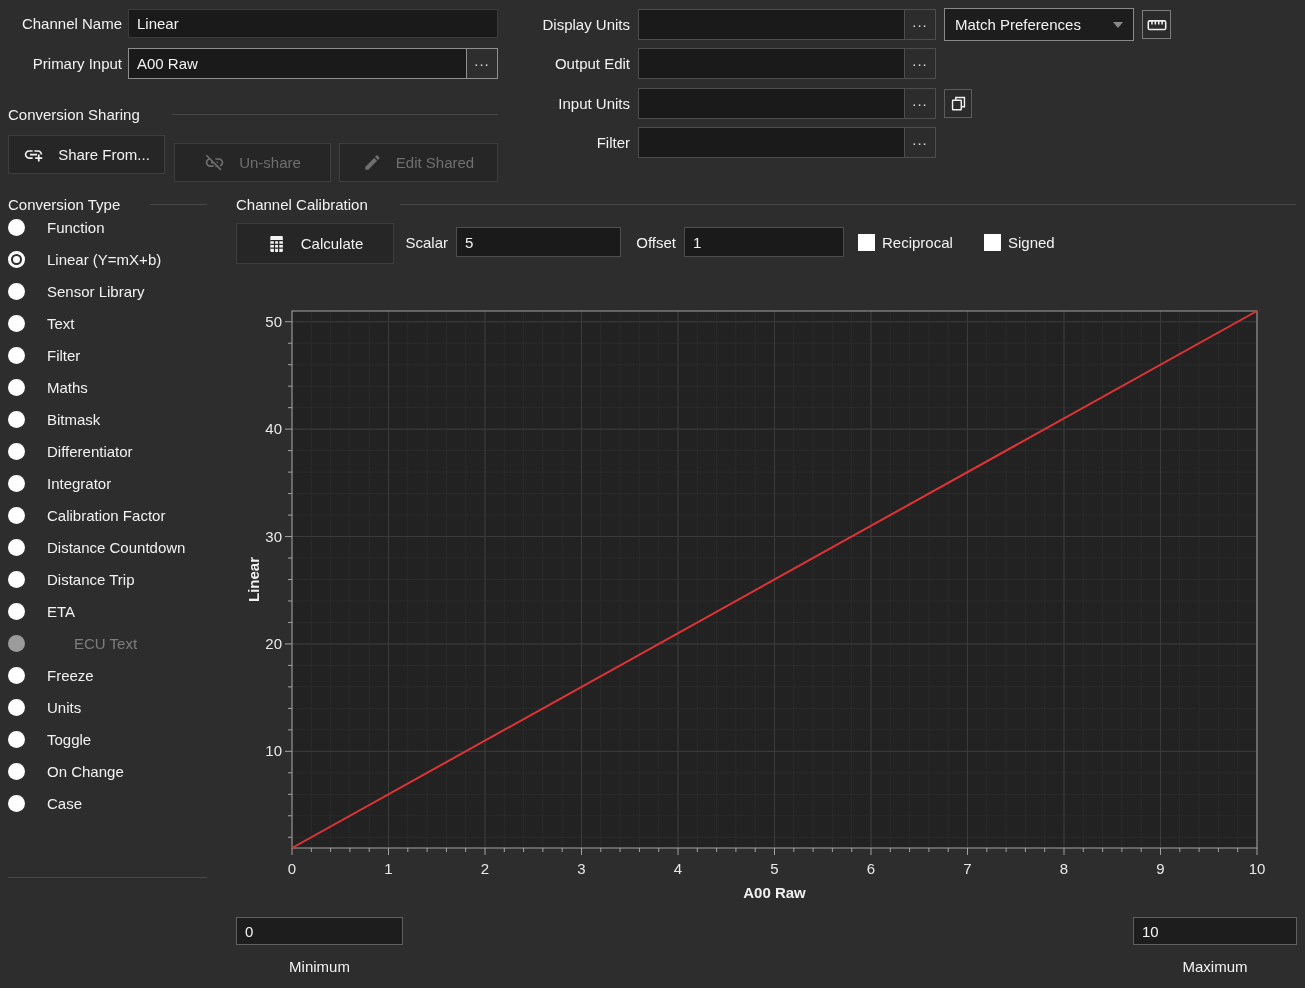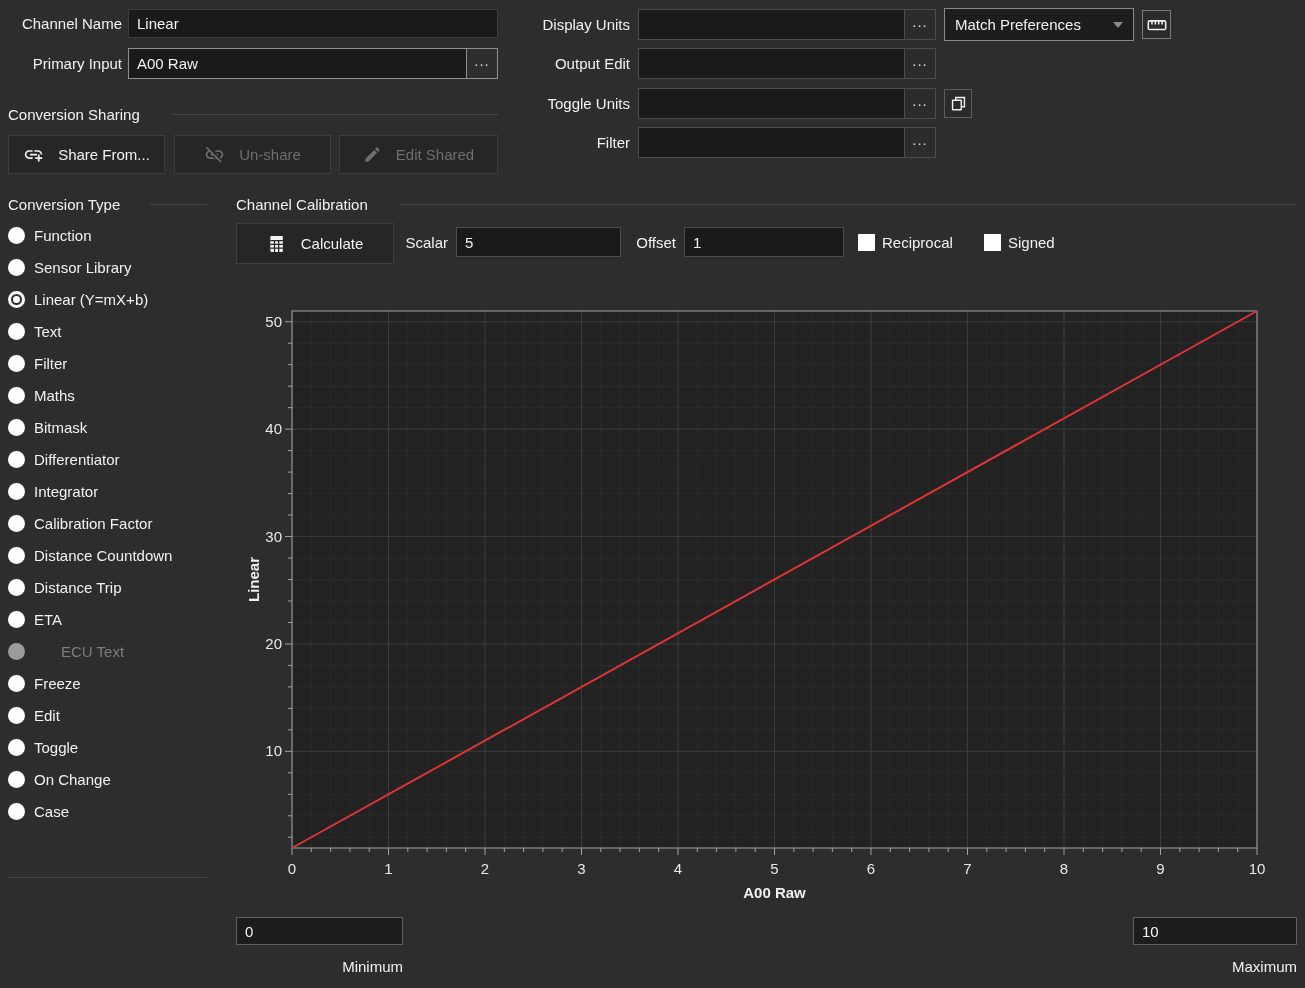--- a/index.html
+++ b/index.html
@@ -17,39 +17,39 @@
   .group { position:absolute; display:flex; box-sizing:border-box; border:1px solid #4d4d4d; background:#1a1a1a; }
   .group .val { flex:1; display:flex; align-items:center; padding:0 8px; cursor:text; }
   .group .dots { width:30px; flex:none; display:flex; align-items:center; justify-content:center;
                  background:#2c2c2c; border-left:1px solid #4d4d4d; color:#d9d9d9; cursor:pointer;
                  padding-bottom:6px; letter-spacing:1px; }
   .group.bright { border-color:#8f8f8f; }
   .group.bright .dots { border-left-color:#8f8f8f; background:#2e2e2e; }
   .sect-line { position:absolute; height:1px; background:#474747; }
   .btn { position:absolute; display:flex; align-items:center; justify-content:center; gap:14px;
          background:#262626; border:1px solid #3e3e3e; box-sizing:border-box; color:#f2f2f2; cursor:pointer; }
-  .btn.disabled { color:#6f6f6f; cursor:default; }
+  .btn.disabled { color:#6f6f6f; cursor:default;margin-top:8px; }
   .btn svg { flex:none; }
   .dropdown { position:absolute; background:#1d1d1d; border:1px solid #8a8a8a; box-sizing:border-box;
               display:flex; align-items:center; padding:0 10px; cursor:pointer; }
   .dropdown .arrow { margin-left:auto; width:0; height:0; border-left:5px solid transparent;
                      border-right:5px solid transparent; border-top:6px solid #8a8a8a; }
   .icon-btn { position:absolute; display:flex; align-items:center; justify-content:center;
               background:#2b2b2b; border:1px solid #7d7d7d; box-sizing:border-box; color:#f0f0f0; cursor:pointer; }
   .icon-btn.dim { border-color:#5d5d5d; }
   .list { position:absolute; display:flex; flex-direction:column; }
-  .radio-item { height:32px; display:flex; align-items:center; gap:9px; cursor:pointer; }
+  .radio-item { height:32px; display:flex; gap:22px; cursor:pointer; }
   .radio { width:17px; height:17px; border-radius:50%; background:#ffffff; box-sizing:border-box; flex:none; }
   .radio-item.selected .radio { background:transparent; border:3px solid #ffffff; position:relative; }
   .radio-item.selected .radio::after { content:""; position:absolute; left:50%; top:50%;
     width:7px; height:7px; margin:-3.5px 0 0 -3.5px; border-radius:50%; background:#ffffff; }
   .radio-item.disabled .radio { background:#9b9b9b; }
   .radio-item.disabled .rlabel { color:#7d7d7d;margin-left:27px; }
   .checkbox { position:absolute; width:17px; height:17px; background:#ffffff; cursor:pointer; }
-  .center-lbl { position:absolute; text-align:right; }
+  .center-lbl { position:absolute; text-align:center; }
   text.tick { fill:#e8e8e8; font-size:15px; font-family:"Liberation Sans", sans-serif; }
   text.axis-title { fill:#f0f0f0; font-size:15px; font-weight:bold; font-family:"Liberation Sans", sans-serif; }
 </style>
 </head>
 <body>
 
 <div class="stage">
 
   <div class="lbl r" style="left:0;top:9px;width:122px;height:29px">Channel Name</div>
   <div class="tb" style="left:128px;top:9px;width:370px;height:29px">
@@ -101,21 +101,21 @@
       <path d="M6.5 7.5v4 M10.2 7.5v4 M13.9 7.5v4 M17.6 7.5v4"></path>
     </svg>
   </div>
 
   <div class="lbl r" style="left:480px;top:48px;width:150px;height:31px">Output Edit</div>
   <div class="group" style="left:638px;top:48px;width:298px;height:31px">
     <span class="val"></span>
     <span class="dots">...</span>
   </div>
 
-  <div class="lbl r" style="left:480px;top:88px;width:150px;height:31px">Toggle Units</div>
+  <div class="lbl r" style="left:480px;top:88px;width:150px;height:31px">Input Units</div>
   <div class="group" style="left:638px;top:88px;width:298px;height:31px">
     <span class="val"></span>
     <span class="dots">...</span>
   </div>
   <div class="icon-btn dim" style="left:944px;top:89px;width:28px;height:29px">
     <svg width="19" height="19" viewBox="0 0 24 24" fill="none" stroke="currentColor" stroke-width="1.8">
       <rect x="4.5" y="8" width="11" height="12" rx="0.5"></rect>
       <path d="M8.5 8V4.5h11V16h-4"></path>
     </svg>
   </div>
@@ -127,28 +127,28 @@
   </div>
 
   <div class="lbl" style="left:8px;top:193px;height:22px">Conversion Type</div>
   <div class="sect-line" style="left:150px;top:204px;width:57px"></div>
 
   <div class="list" style="left:8px;top:219px;width:212px">
       <div class="radio-item">
         <span class="radio"></span>
         <span class="rlabel">Function</span>
       </div>
+      <div class="radio-item selected">
+        <span class="radio"></span>
+        <span class="rlabel">Linear (Y=mX+b)</span>
+      </div>
       <div class="radio-item">
         <span class="radio"></span>
         <span class="rlabel">Sensor Library</span>
       </div>
-      <div class="radio-item selected">
-        <span class="radio"></span>
-        <span class="rlabel">Linear (Y=mX+b)</span>
-      </div>
       <div class="radio-item">
         <span class="radio"></span>
         <span class="rlabel">Text</span>
       </div>
       <div class="radio-item">
         <span class="radio"></span>
         <span class="rlabel">Filter</span>
       </div>
       <div class="radio-item">
         <span class="radio"></span>
@@ -185,21 +185,21 @@
       <div class="radio-item disabled">
         <span class="radio"></span>
         <span class="rlabel">ECU Text</span>
       </div>
       <div class="radio-item">
         <span class="radio"></span>
         <span class="rlabel">Freeze</span>
       </div>
       <div class="radio-item">
         <span class="radio"></span>
-        <span class="rlabel">Edit</span>
+        <span class="rlabel">Units</span>
       </div>
       <div class="radio-item">
         <span class="radio"></span>
         <span class="rlabel">Toggle</span>
       </div>
       <div class="radio-item">
         <span class="radio"></span>
         <span class="rlabel">On Change</span>
       </div>
       <div class="radio-item">

